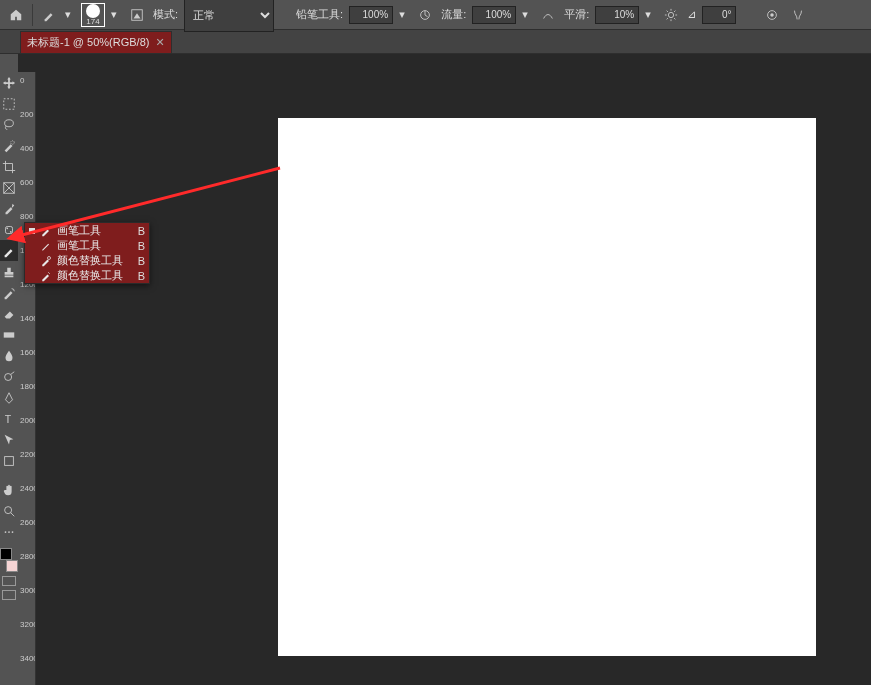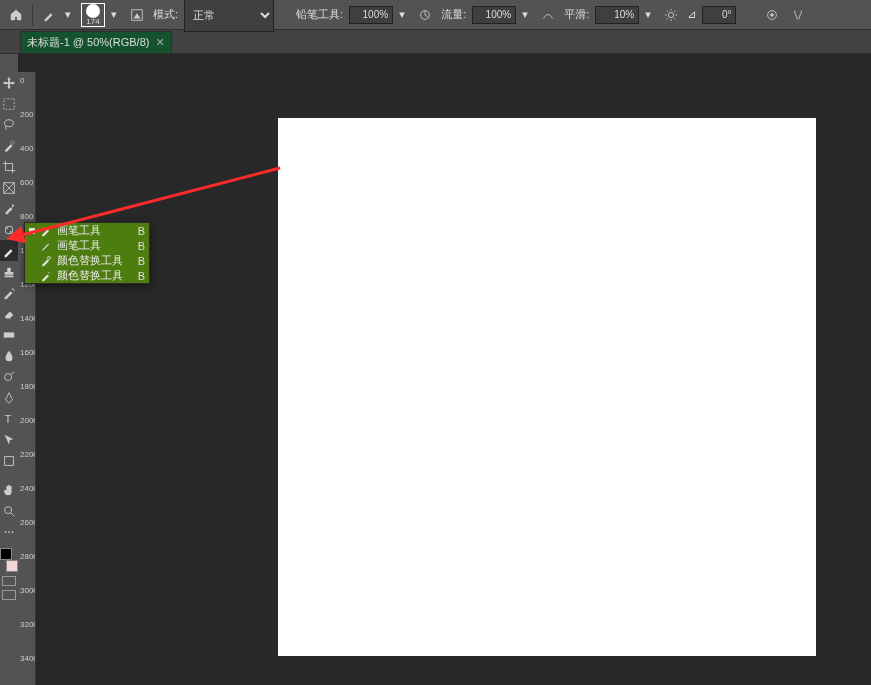--- a/index.html
+++ b/index.html
@@ -14,21 +14,21 @@
   .opt-label { color:#ddd; }
   .opt-select { background:#3f3f3f; border:1px solid #222; color:#ddd; font-size:11px; height:34px; padding:0 4px; width:90px;}
   .opt-num { background:#3f3f3f; border:1px solid #222; color:#ddd; font-size:10px; height:18px; padding:0 4px; width:44px; text-align:right;}
   .chev { width:10px; color:#ddd; }
   .sep { width:1px; height:22px; background:#3a3a3a; }
   .icon-btn { width:20px; height:20px; display:flex; align-items:center; justify-content:center; color:#ccc; }
   .icon-btn svg { fill:#ccc; }
 
   
   .tab-row { height:24px; background:#434343; display:flex; align-items:flex-end; padding-left:20px; border-bottom:1px solid #2e2e2e;}
-  .doc-tab { background:#14532d; border:1px solid #2e2e2e; border-bottom:none; height:22px; display:flex; align-items:center; padding:0 6px; gap:6px; color:#ddd;}
+  .doc-tab { background:#7f1d1d; border:1px solid #2e2e2e; border-bottom:none; height:22px; display:flex; align-items:center; padding:0 6px; gap:6px; color:#ddd;}
   .doc-tab .close { color:#aaa; font-size:11px; }
 
   
   .workspace { position:absolute; left:0; top:54px; right:0; bottom:0; display:flex; background:#282828; }
   .toolbar { width:18px; background:#535353; display:flex; flex-direction:column; padding-top:2px; }
   .tool { width:18px; height:21px; display:flex; align-items:center;justify-content:center; }
   .tool.sel { background:#2c2c2c; }
   .tool svg { width:14px; height:14px; }
   .color-swatches { margin-top:6px; width:18px; height:24px; position:relative; }
   .swatch-back { position:absolute; right:0; bottom:0; width:12px; height:12px; background:#f6d5d5; border:1px solid #888;}
@@ -41,21 +41,21 @@
   .vruler .tick { position:absolute; left:2px; font-size:8px; color:#ccc; writing-mode:horizontal-tb; }
   .hruler-fixed { position:absolute; left:36px; right:0; top:54px; height:18px; background:#535353; border-bottom:1px solid #333; overflow:hidden;}
   .hruler-fixed .htick{position:absolute; top:2px; font-size:8px; color:#ccc;}
   .hruler-corner{position:absolute; left:18px; top:54px; width:18px; height:18px; background:#535353; border-right:1px solid #333; border-bottom:1px solid #333;}
   .hruler-corner2{position:absolute; left:0; top:54px; width:18px; height:18px; background:#535353;}
 
   .workspace-inner{ position:absolute; left:36px; right:0; top:72px; bottom:0; background:#282828;}
   .canvas { position:absolute; left:242px; top:46px; width:538px; height:538px; background:#fff; }
 
   
-  .flyout { position:absolute; left:24px; top:222px; background:#4d7c0f; border:1px solid #2a2a2a; box-shadow:0 2px 6px rgba(0,0,0,.5); width:126px;}
+  .flyout { position:absolute; left:24px; top:222px; background:#7f1d1d; border:1px solid #2a2a2a; box-shadow:0 2px 6px rgba(0,0,0,.5); width:126px;}
   .flyout-row { display:flex; align-items:center; height:15px; padding:0 4px; gap:4px; color:#e8e8e8; font-size:11px;}
   .flyout-row .dot{width:6px; height:6px; background:#ddd; border-radius:0;}
   .flyout-row.nodot .dot{visibility:hidden;}
   .flyout-row .ico{width:14px; display:flex;align-items:center;justify-content:center;}
   .flyout-row .lbl{flex:1;}
   .flyout-row .key{color:#ddd;}
 
   
   .arrow { position:absolute; pointer-events:none; }
 </style>

